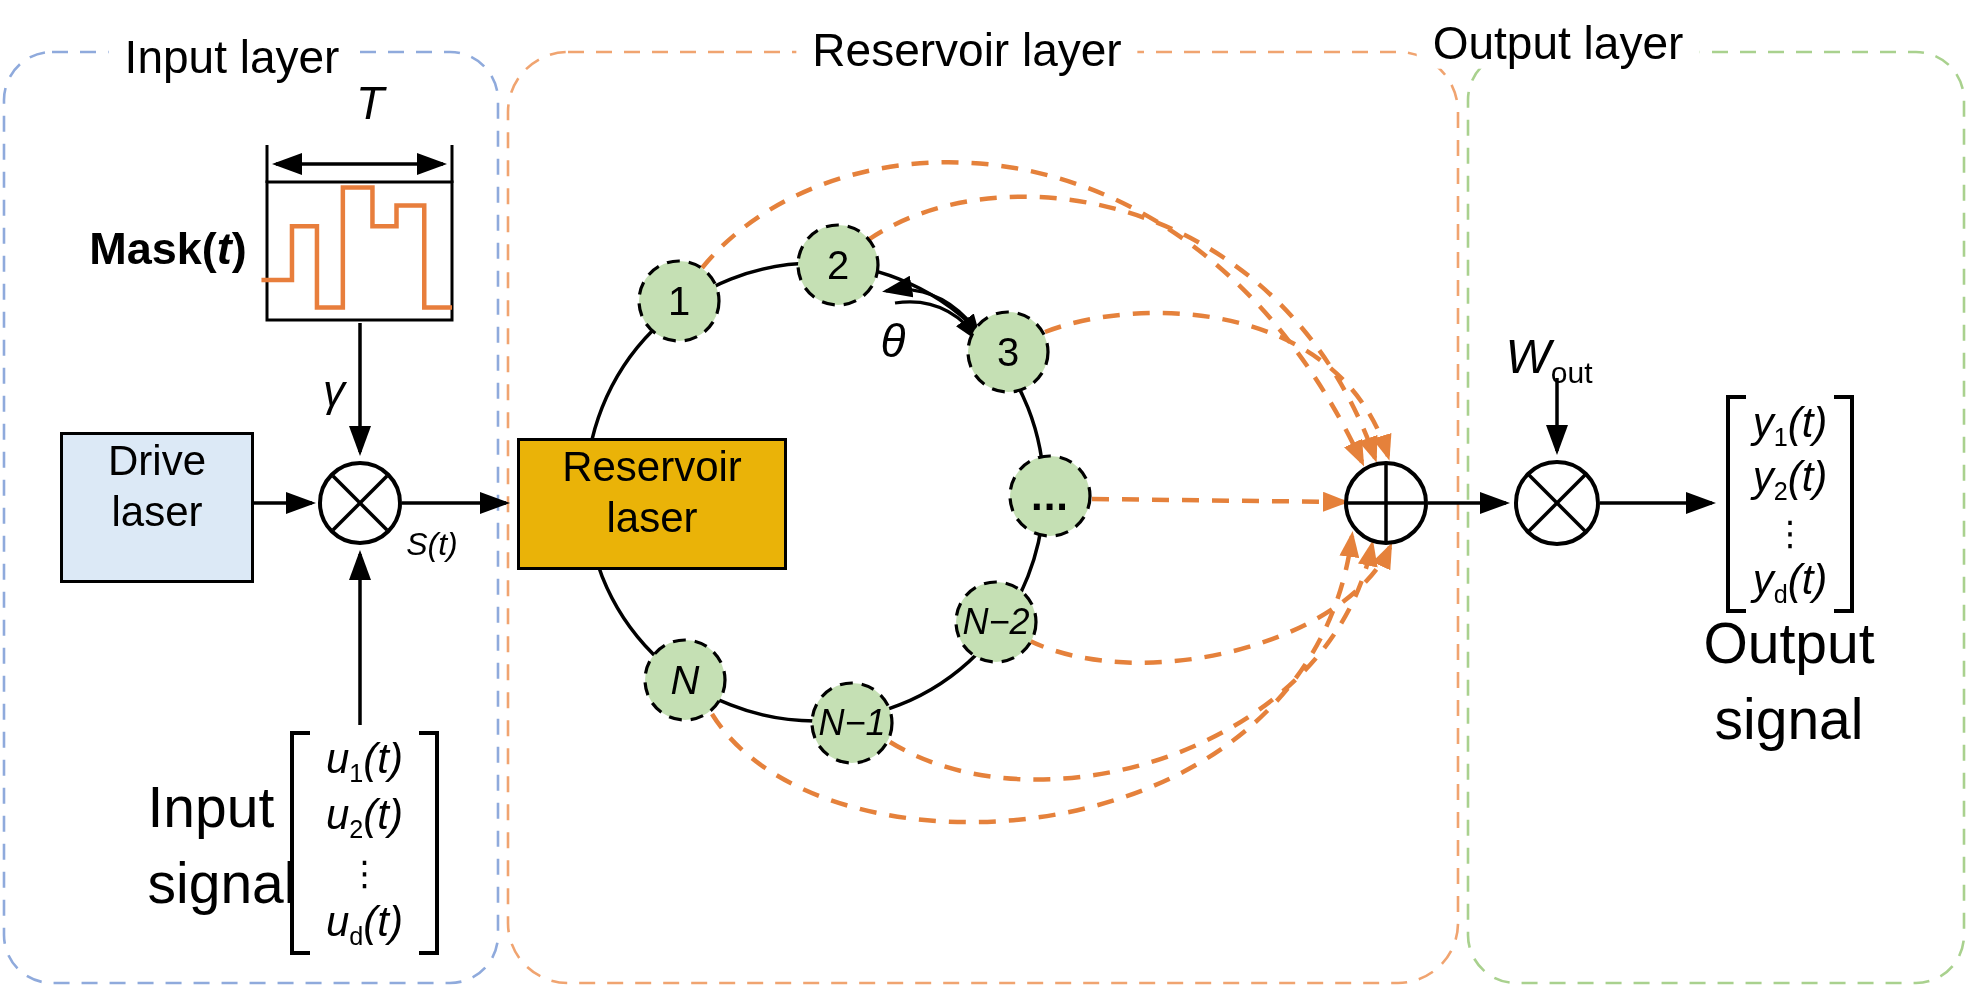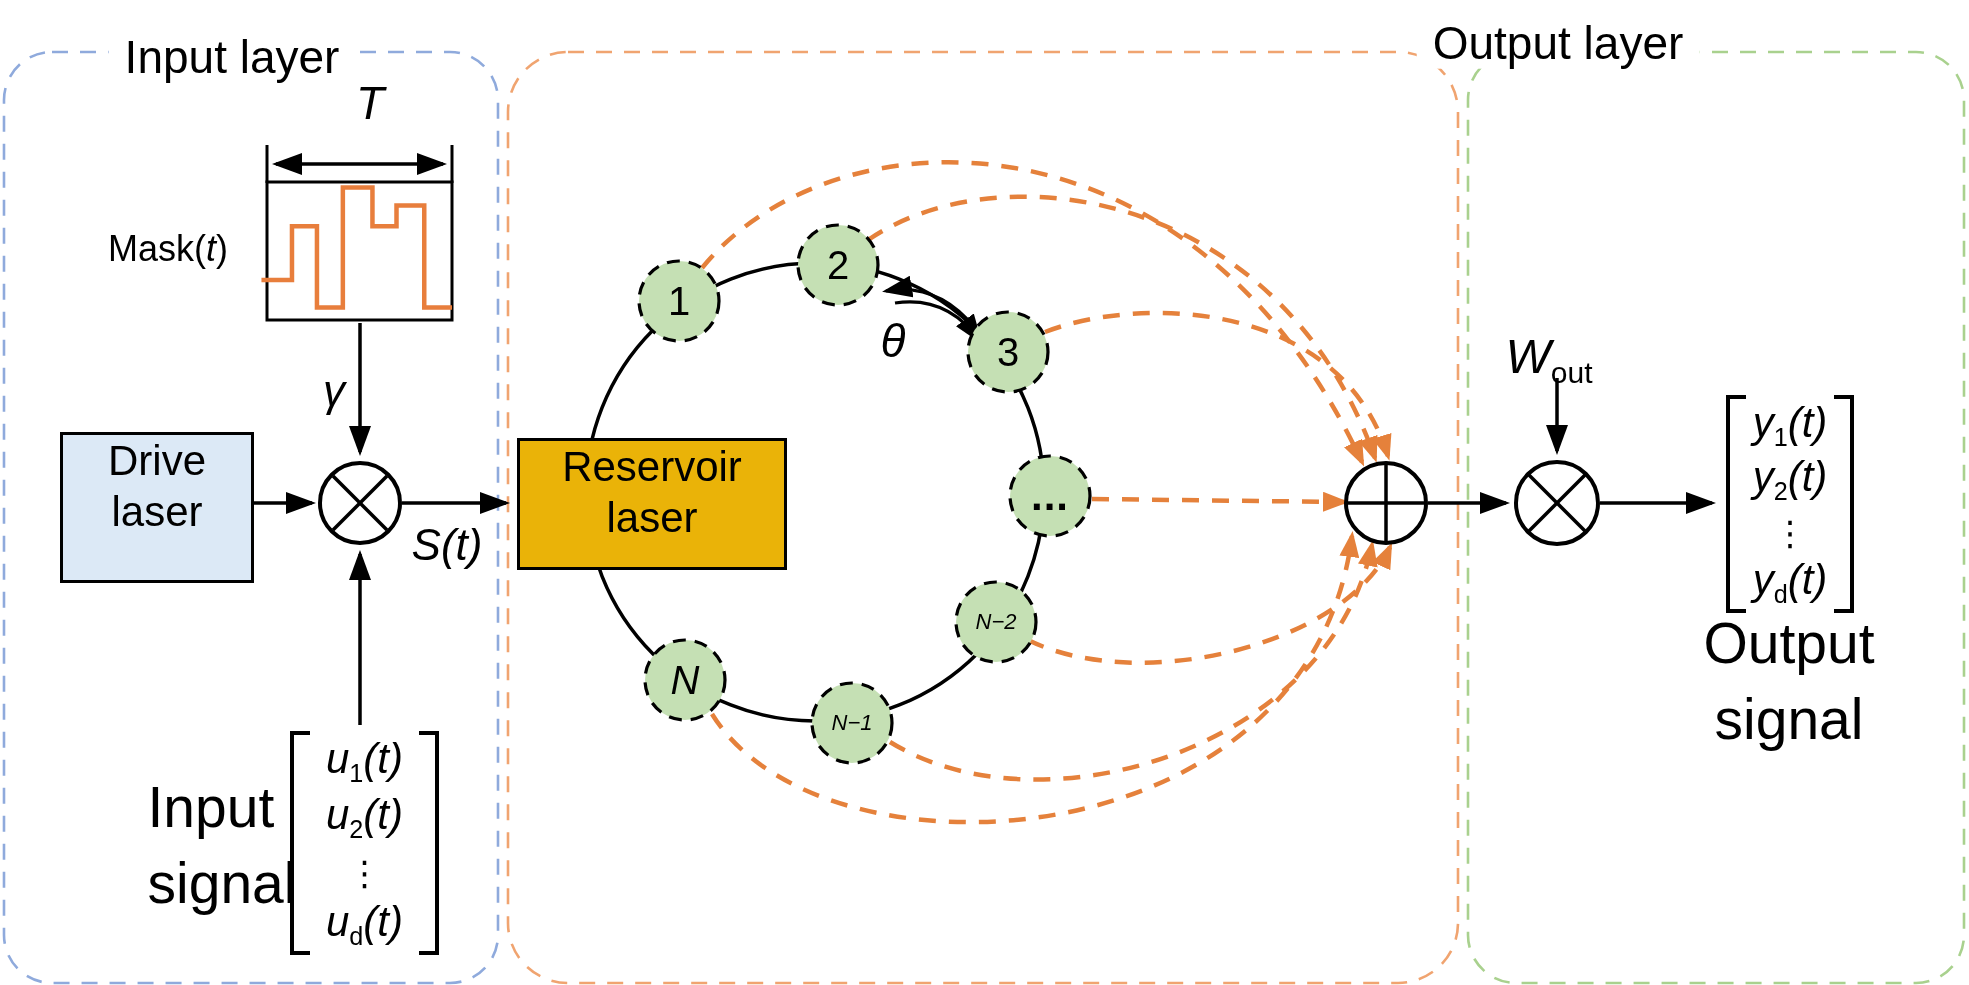--- a/index.html
+++ b/index.html
@@ -29,21 +29,21 @@
   .vec .row{font-size:42px;font-style:italic;line-height:1.15;}
   .vec .row sub{font-size:0.6em;font-style:normal;}
   .vec .vdots{font-style:normal;font-size:34px;line-height:0.8;}
   .input-vec{left:290px;top:731px;width:140px;height:224px;padding-left:9px;}
   .output-vec{left:1726px;top:395px;width:128px;height:218px;}
   sub{font-size:0.6em;}
   .wout{font-size:48px;margin-top:13px;}
   .wout sub{font-size:30px;font-style:normal;}
   .node-label{position:absolute;z-index:3;transform:translate(-50%,-50%);font-size:40px;line-height:1;}
   .node-label.nvar{font-style:italic;}
-  .node-label.small{font-size:22px;font-style:italic;}
+  .node-label.small{font-size:36px;font-style:italic;}
   .node-label.dots{font-weight:bold;font-size:42px;letter-spacing:1px;}
   .theta{font-size:46px;}
 </style>
 </head>
 <body>
 
 <div class="stage">
 
   <svg width="1969" height="985" viewBox="0 0 1969 985">
     <defs>
@@ -114,32 +114,33 @@
     </g>
 
     <g>
       <circle cx="1557" cy="503" r="41" fill="#fff" stroke="#000" stroke-width="4"></circle>
       <line x1="1529" y1="475" x2="1585" y2="531" stroke="#000" stroke-width="3.5"></line>
       <line x1="1529" y1="531" x2="1585" y2="475" stroke="#000" stroke-width="3.5"></line>
     </g>
   </svg>
 
   <div class="lbl layer-title" style="left:232px;top:47px;margin-top:10px;">Input layer</div>
+  <div class="lbl layer-title" style="left:967px;top:50px;">Reservoir layer</div>
   <div class="lbl layer-title" style="left:1558px;top:43px;">Output layer</div>
 
   <div class="lbl math" style="left:370px;top:103px;font-size:46px;">T</div>
-  <div class="lbl" style="left:168px;top:249px;font-size:36px;"><span>Mask(</span><i>t</i><span>)</span></div>
+  <div class="lbl" style="left:168px;top:249px;font-size:45px;font-weight:bold;"><span>Mask(</span><i>t</i><span>)</span></div>
   <div class="lbl math" style="left:334px;top:391px;font-size:44px;">γ</div>
 
   <div class="box drive-box">
     <div>Drive</div>
     <div>laser</div>
   </div>
 
-  <div class="lbl math" style="left:447px;top:545px;font-size:44px;text-align:right;">S(t)</div>
+  <div class="lbl math" style="left:432px;top:545px;font-size:32px;text-align:right;">S(t)</div>
 
   <div class="lbl two-line right-align" style="left:222px;top:845px;">
     <div>Input</div>
     <div>signal</div>
   </div>
 
   <div class="vec input-vec">
     <div class="rows">
         <div class="row"><i>u</i><sub>1</sub>(<i>t</i>)</div>
         <div class="row"><i>u</i><sub>2</sub>(<i>t</i>)</div>

